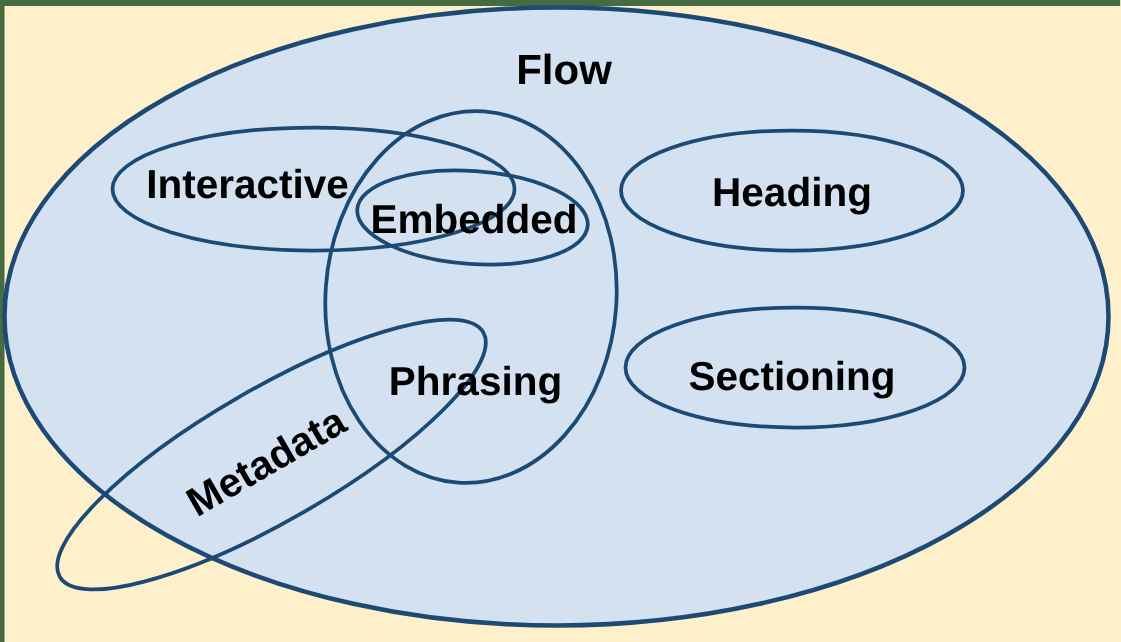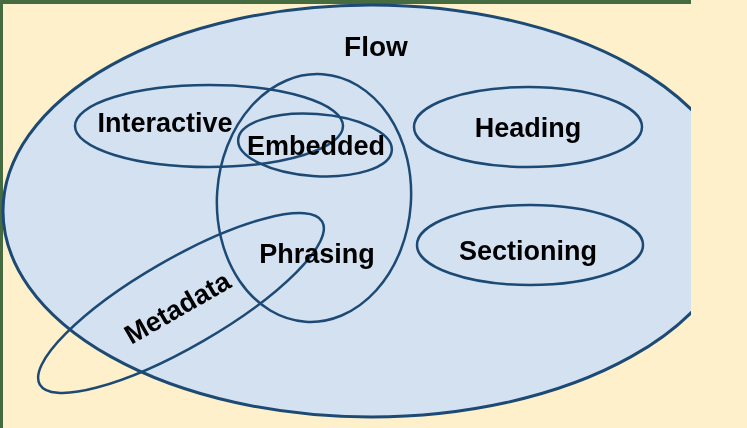--- a/index.html
+++ b/index.html
@@ -3,21 +3,21 @@
 <meta charset="utf-8">
 <style>
   html, body {
     margin: 0;
     padding: 0;
     background: #fdf0cb;
     font-family: "Liberation Sans", sans-serif;
   }
   .stage {
     position: relative;
-    width: 691px;
+    width: 747px;
     height: 428px;
     overflow: hidden;
     background: #fdf0cb;
   }
   .border-top {
     position: absolute;
     top: 0; left: 0;
     width: 100%;
     height: 4px;
     background: #476b41;

